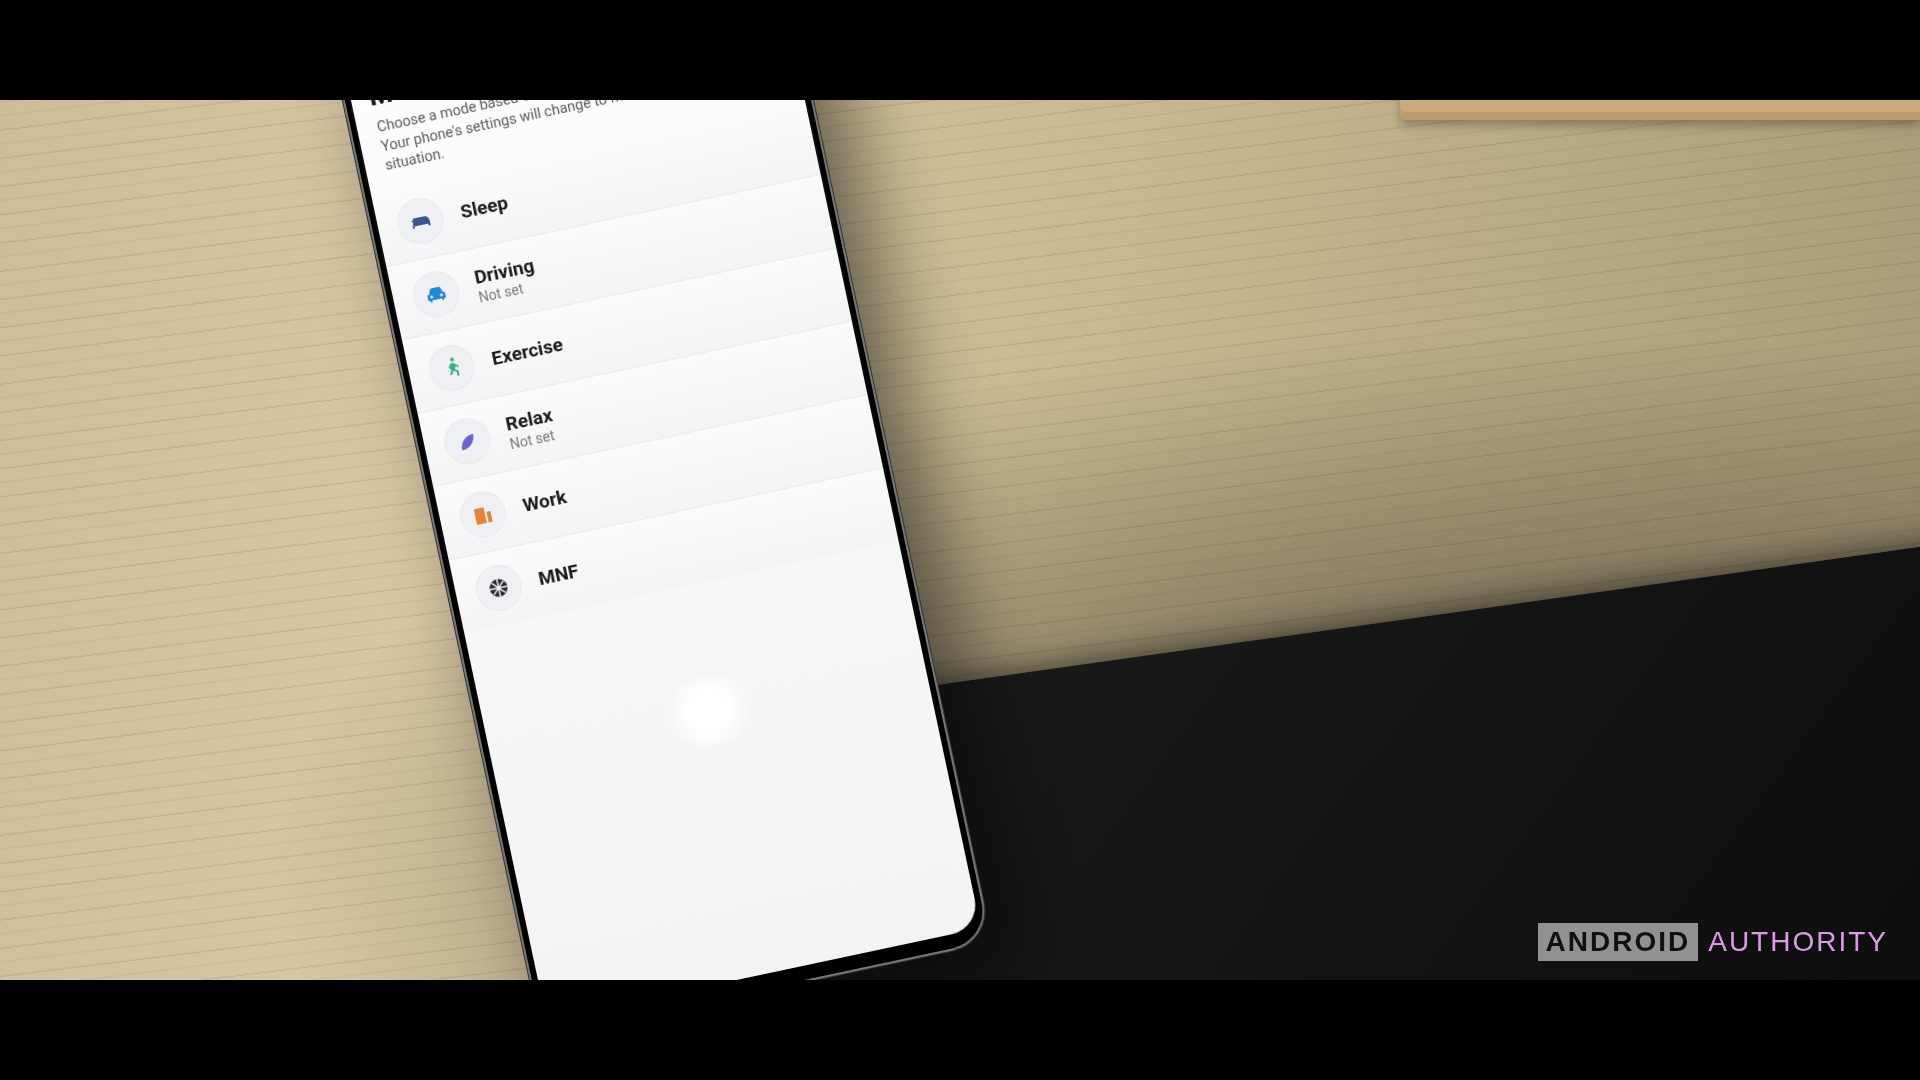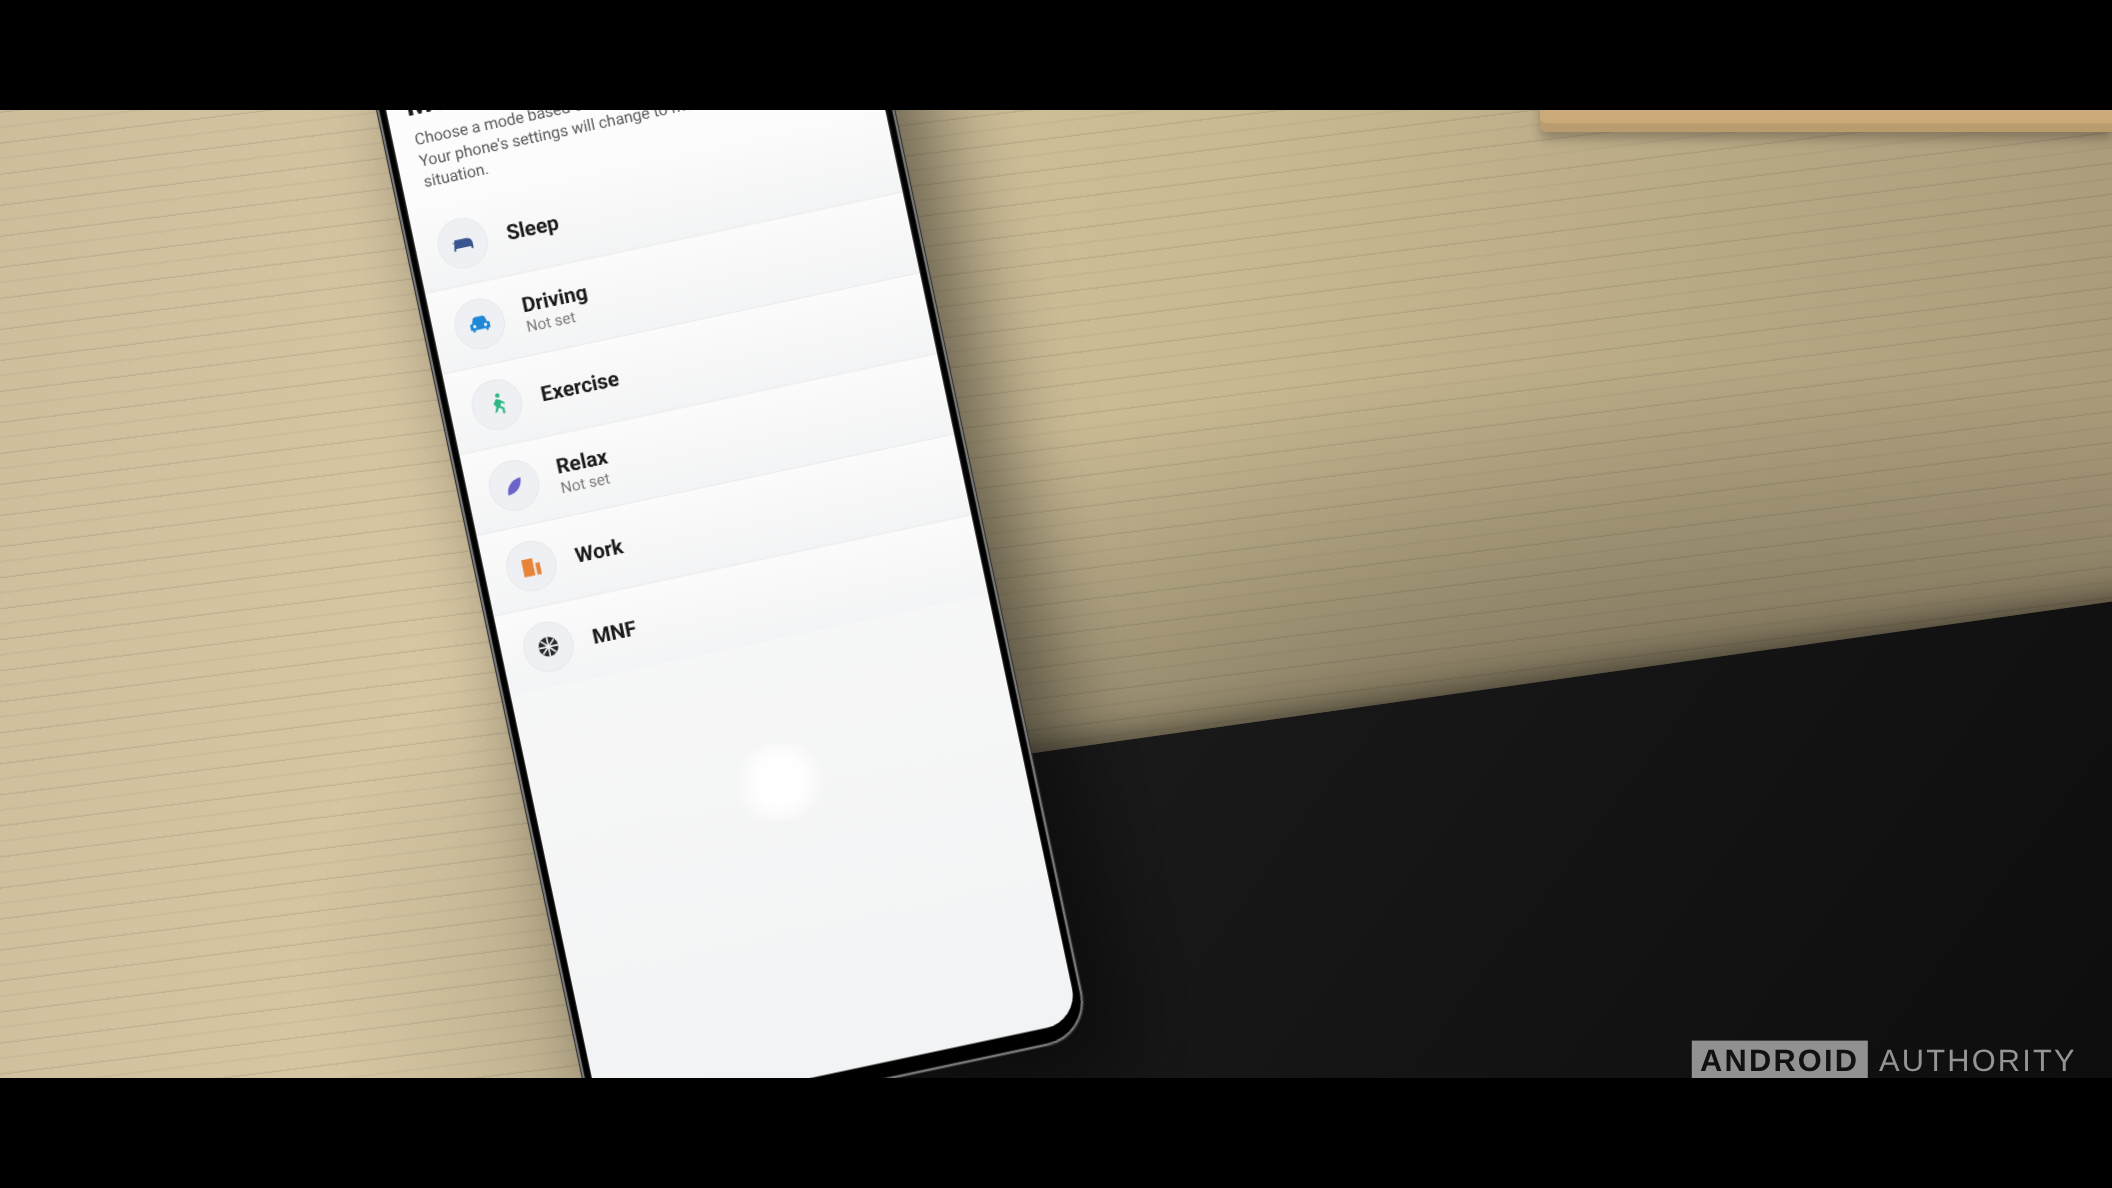--- a/index.html
+++ b/index.html
@@ -148,34 +148,34 @@
   
   .letterbox-top, .letterbox-bottom {
     position:absolute; left:0; right:0; background:#000;
   }
   .letterbox-top { top:0; height:100px; }
   .letterbox-bottom { bottom:0; height:100px; }
 
   
   .watermark {
     position:absolute;
-    right: 32px; bottom: 96px;
+    right: 32px; bottom: 119px;
     display:flex; align-items:center; gap:10px;
     color: #ddd;
     font-family: "Arial Narrow", Arial, sans-serif;
     letter-spacing: 2px;
     font-size: 28px;
   }
   .watermark .boxed {
     background: rgba(160,160,160,0.9);
     color: #111;
     padding: 3px 8px;
     font-weight: 700;
   }
-  .watermark .plain { color: #a3a3a3; font-weight: 400; opacity:0.9; }
+  .watermark .plain { color: #f0abfc; font-weight: 400; opacity:0.9; }
 </style>
 </head>
 <body>
 
 <div class="scene">
 
   <div class="wood"></div>
   <div class="wood-shelf"></div>
   <div class="dark-slab"></div>
 

